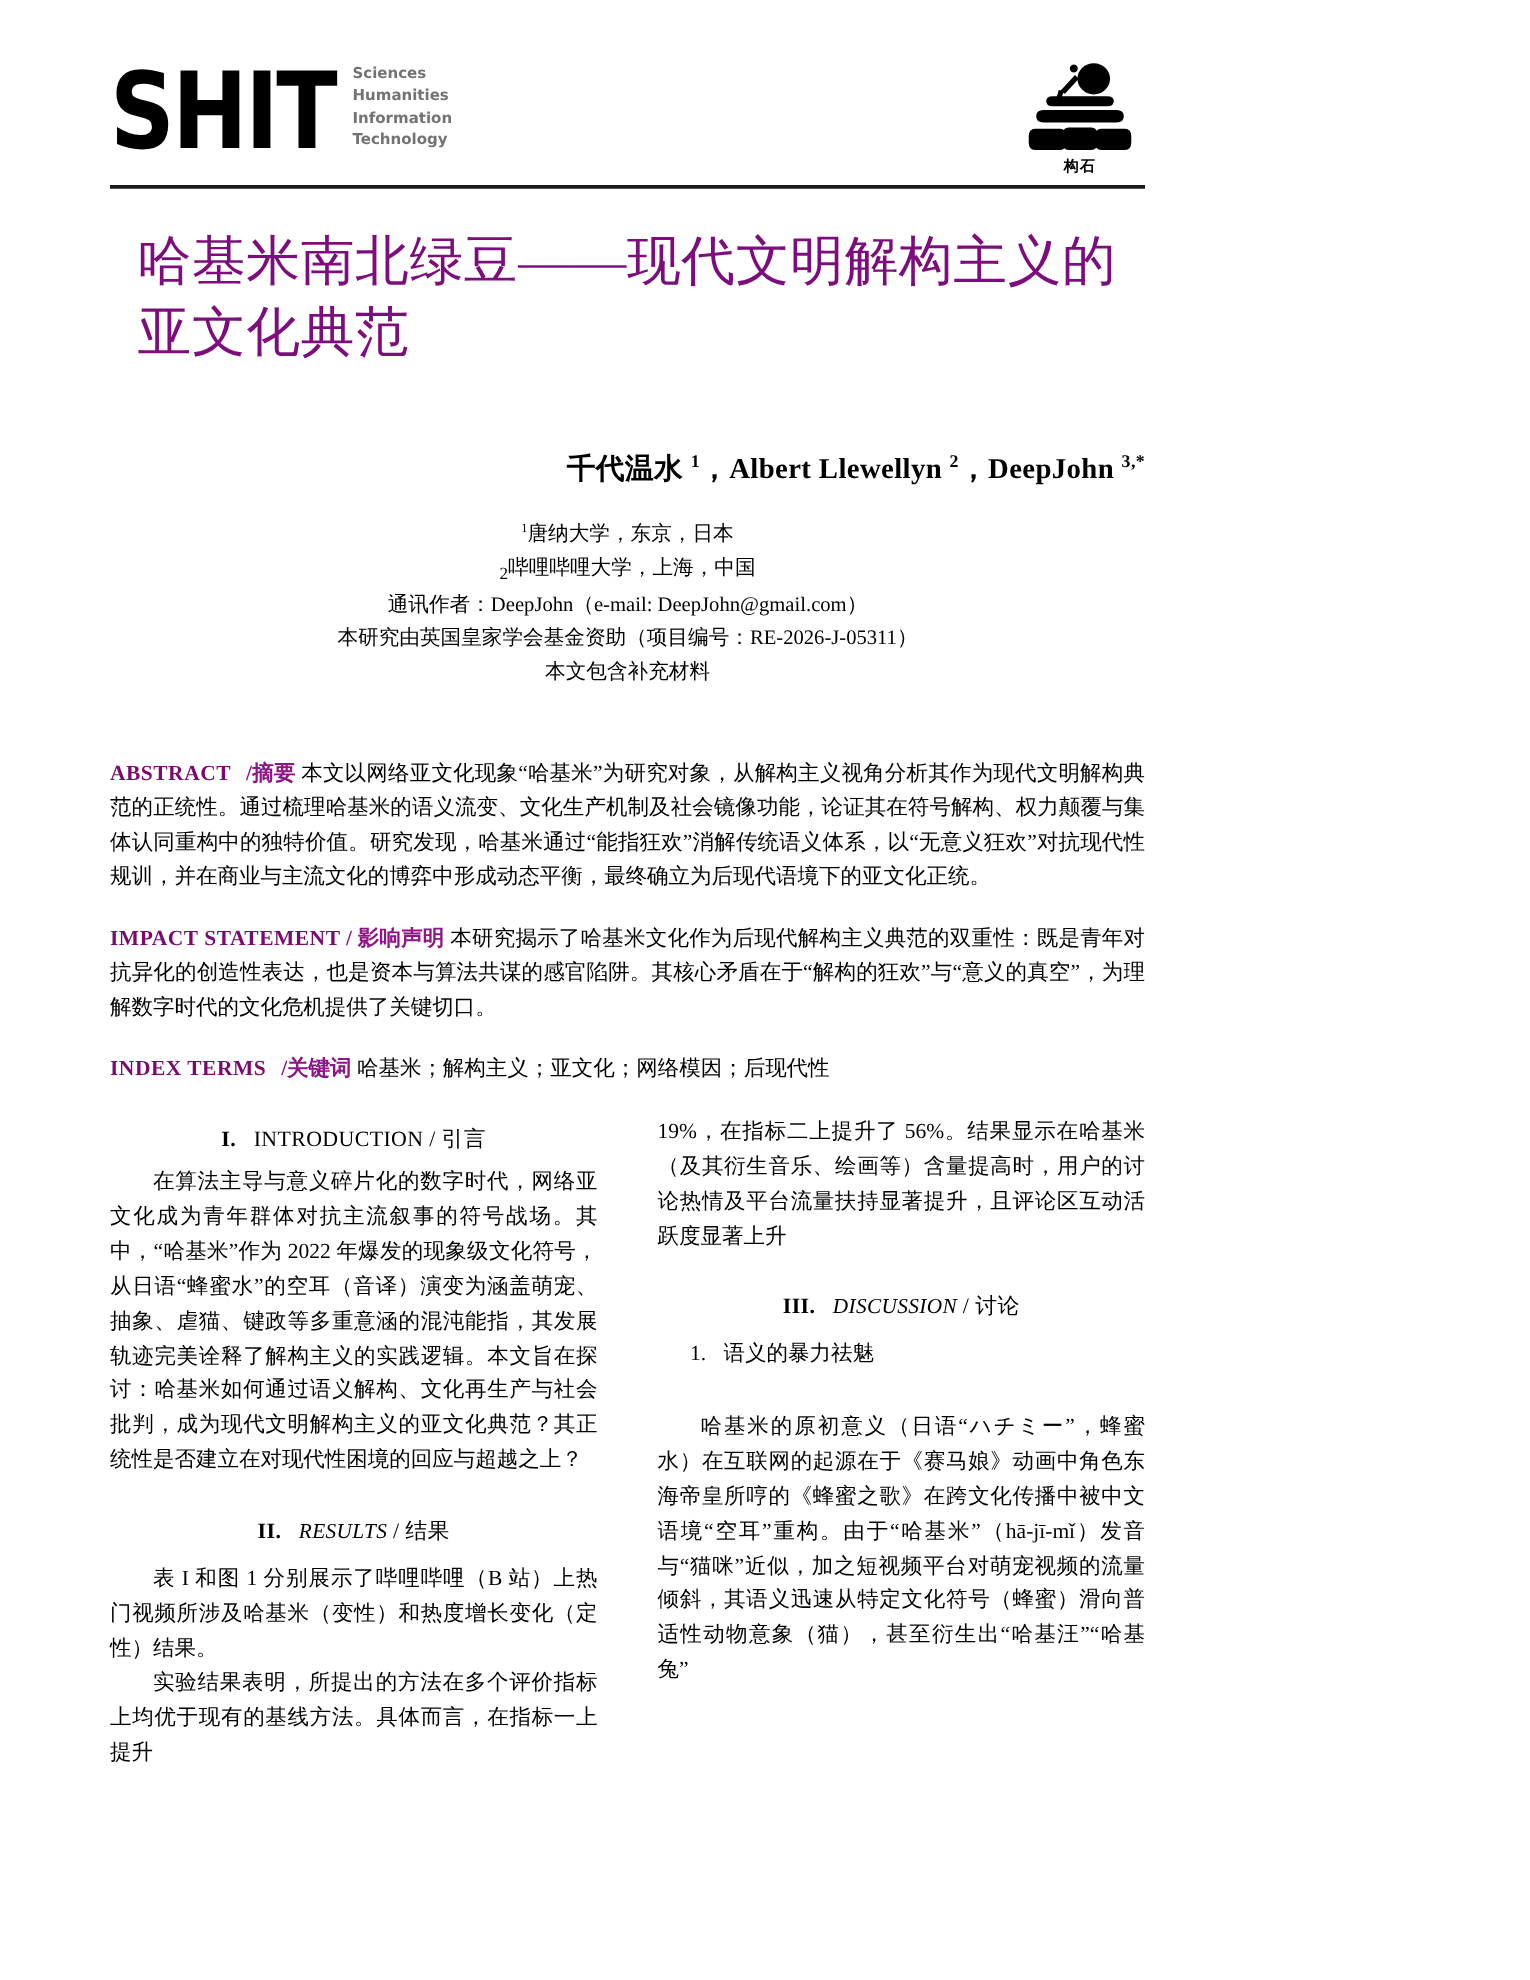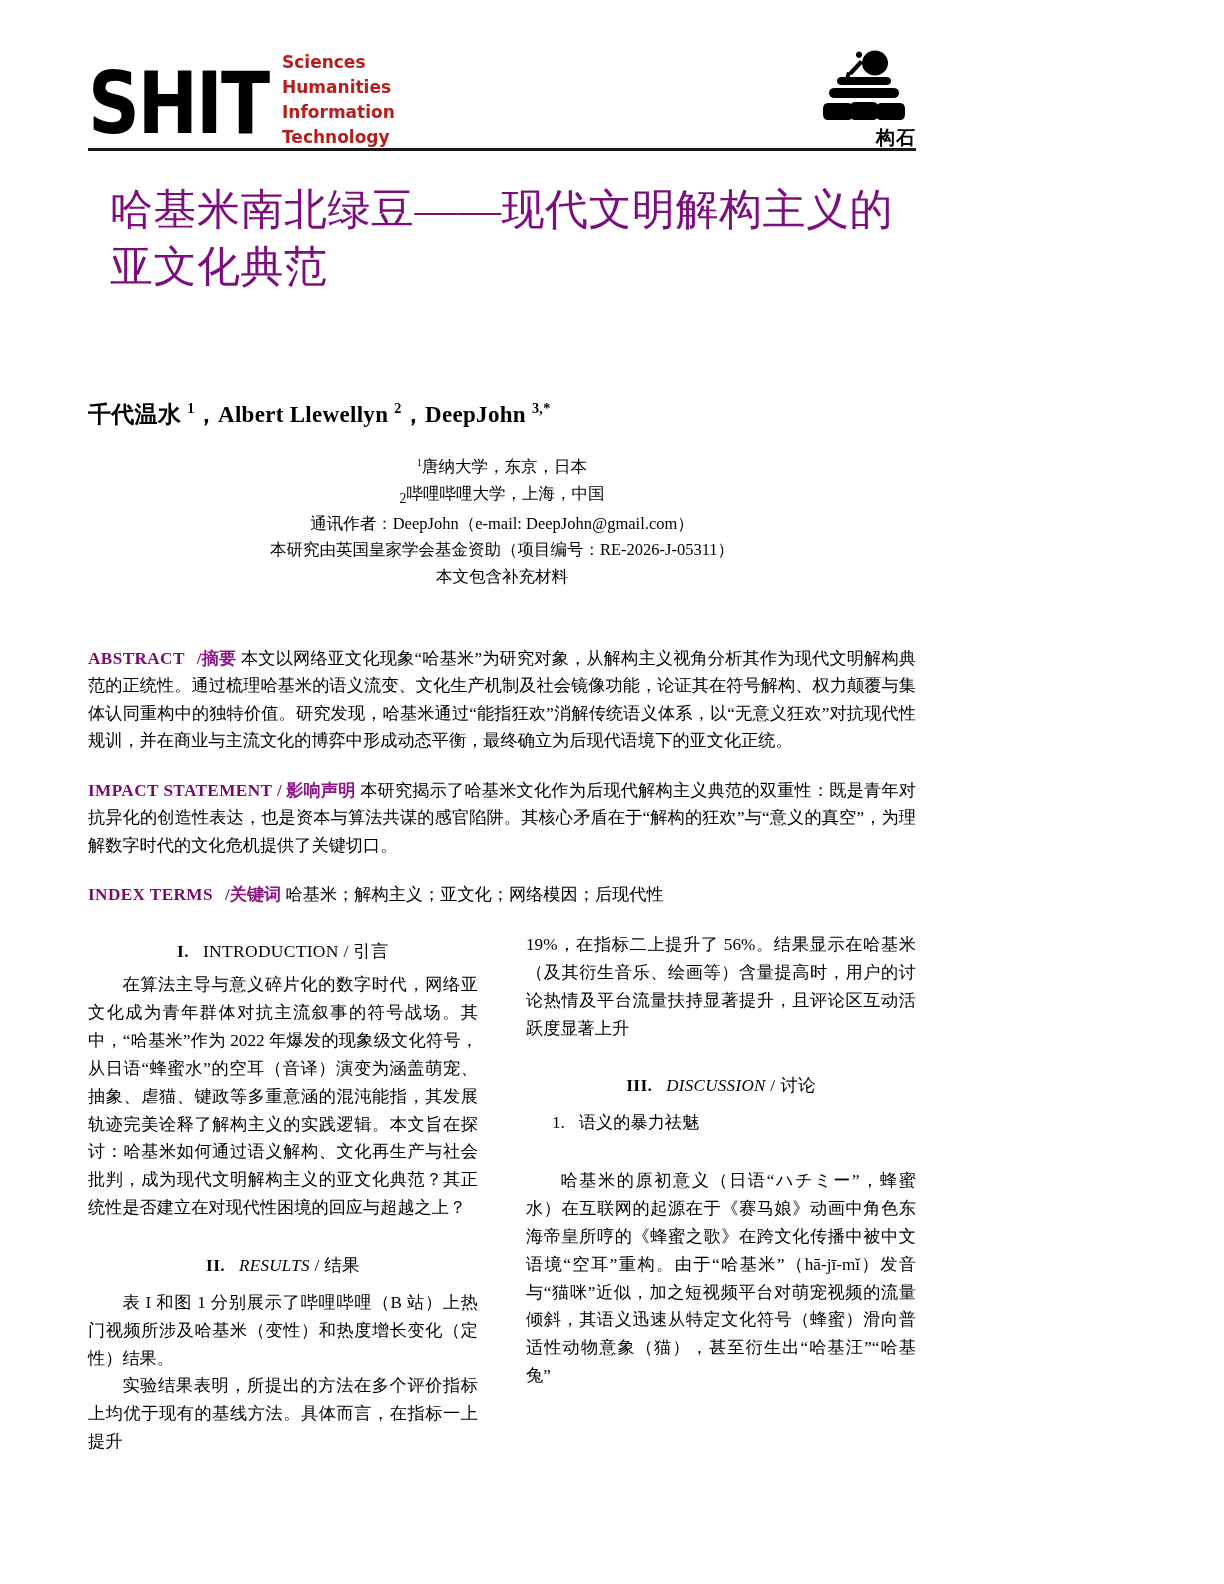--- a/index.html
+++ b/index.html
@@ -43,40 +43,39 @@
     font-size: 72px;
     letter-spacing: -2px;
     line-height: 0.92;
     color: #000;
     transform: scaleY(1.18);
     transform-origin: left top;
   }
   .brand-sub {
     font-family: "DejaVu Sans", sans-serif;
     font-weight: 700;
-    font-size: 17px;
+    font-size: 12px;
     line-height: 1.48;
-    color: #b91c1c;
+    color: #737373;
     padding-top: 4px;
   }
   .brand-sub div { white-space: nowrap; }
 
   .pub-logo {
     width: 104px;
     text-align: center;
     padding-top: 2px;
   }
   .pub-logo svg { display: block; margin: 0 auto; }
   .pub-logo-label {
     font-family: "DejaVu Sans", sans-serif;
     font-weight: 700;
-    font-size: 19px;
+    font-size: 12px;
     letter-spacing: 1px;
     margin-top: 1px;
-    text-align: right;
   }
 
   .rule {
     border: none;
     border-top: 3px solid #1a1a1a;
     margin: 0 0 0 0;
     height: 0;
   }
 
   
@@ -85,24 +84,24 @@
     font-size: 43px;
     line-height: 1.33;
     font-weight: 400;
     margin: 30px 0 0 22px;
     max-width: 930px;
     letter-spacing: 0.5px;
   }
 
   
   .authors {
-    text-align: left;
+    text-align: right;
     font-size: 23px;
     font-weight: bold;
-    margin-top: 104px;
+    margin-top: 64px;
     letter-spacing: 0.3px;
   }
   .authors sup { font-size: 0.62em; font-weight: bold; }
 
   .affil {
     text-align: center;
     font-size: 16.5px;
     line-height: 1.62;
     margin-top: 24px;
   }

